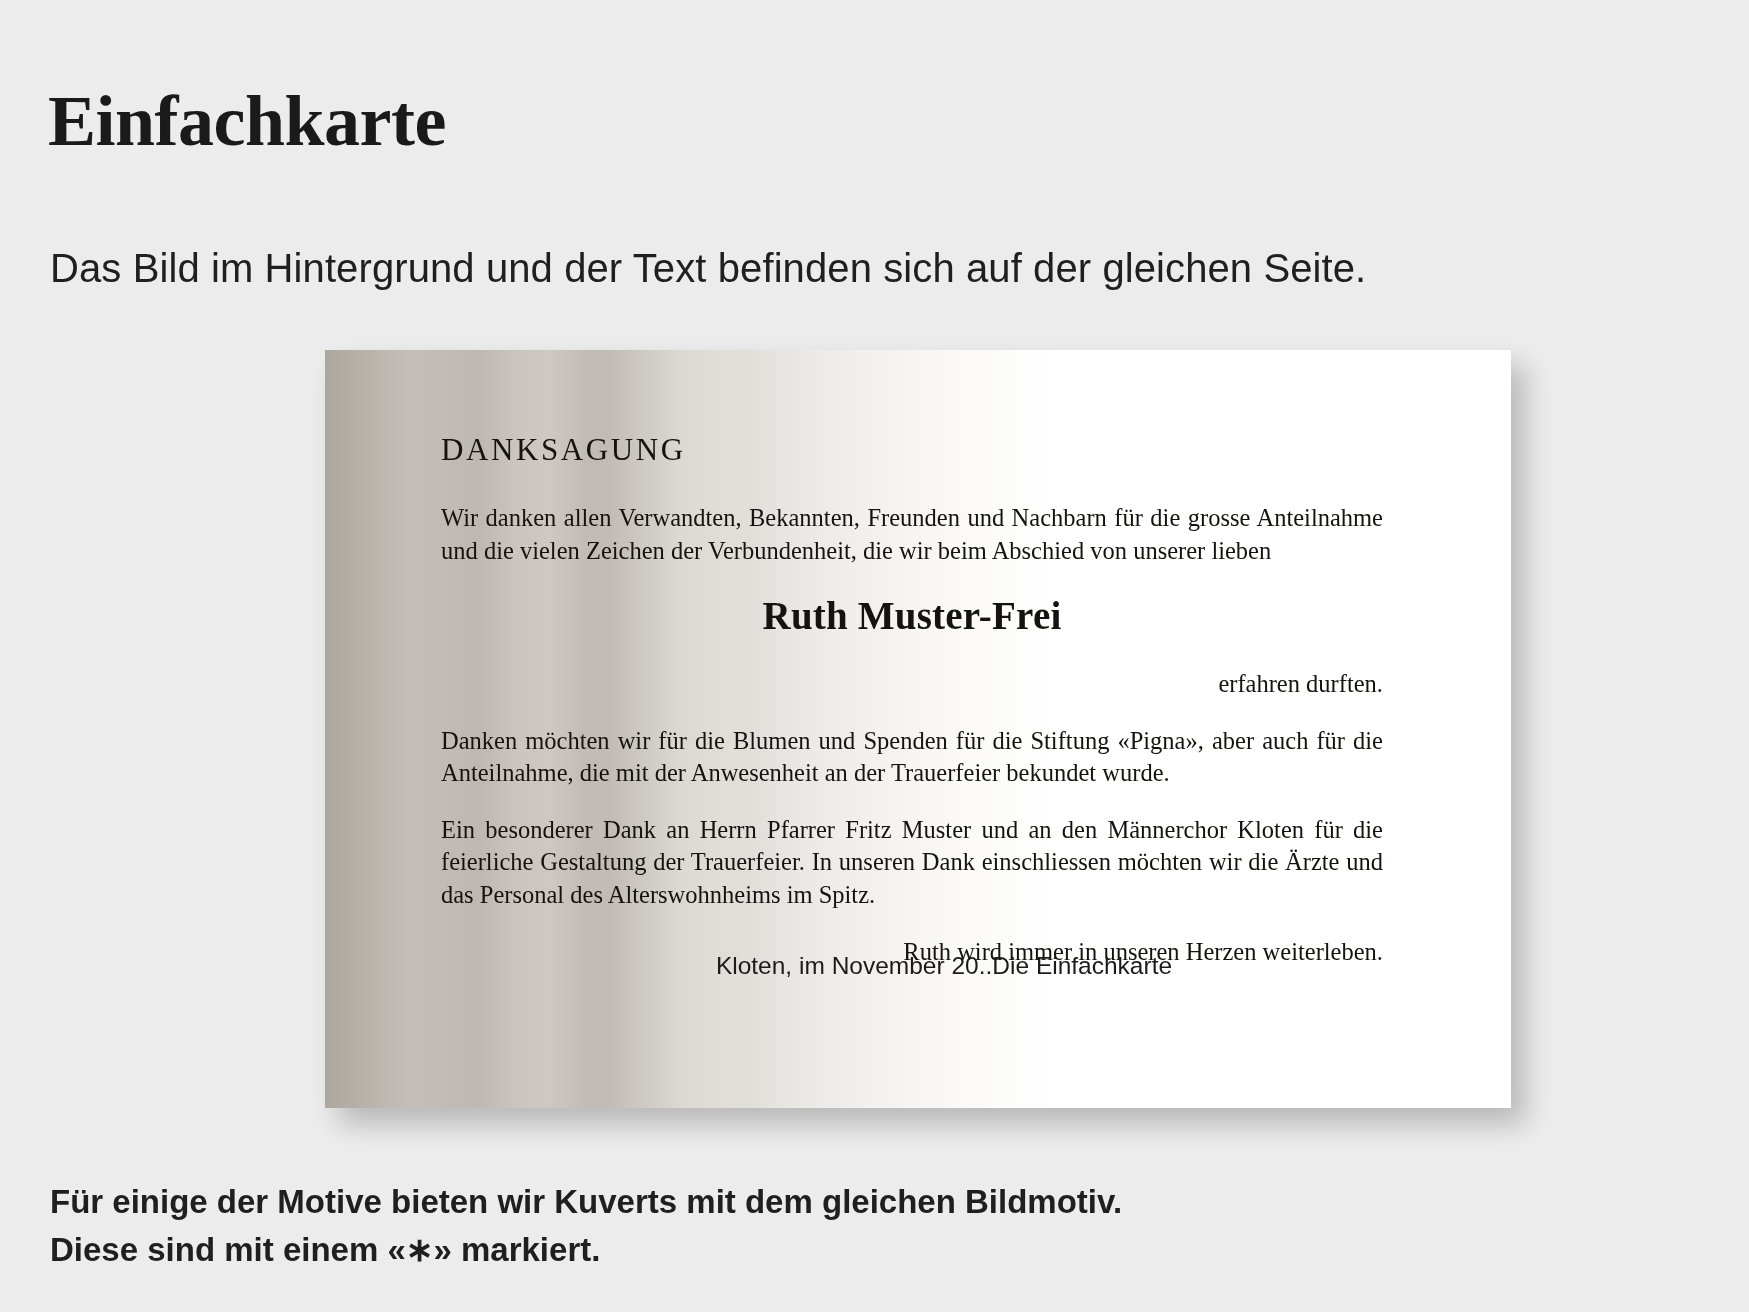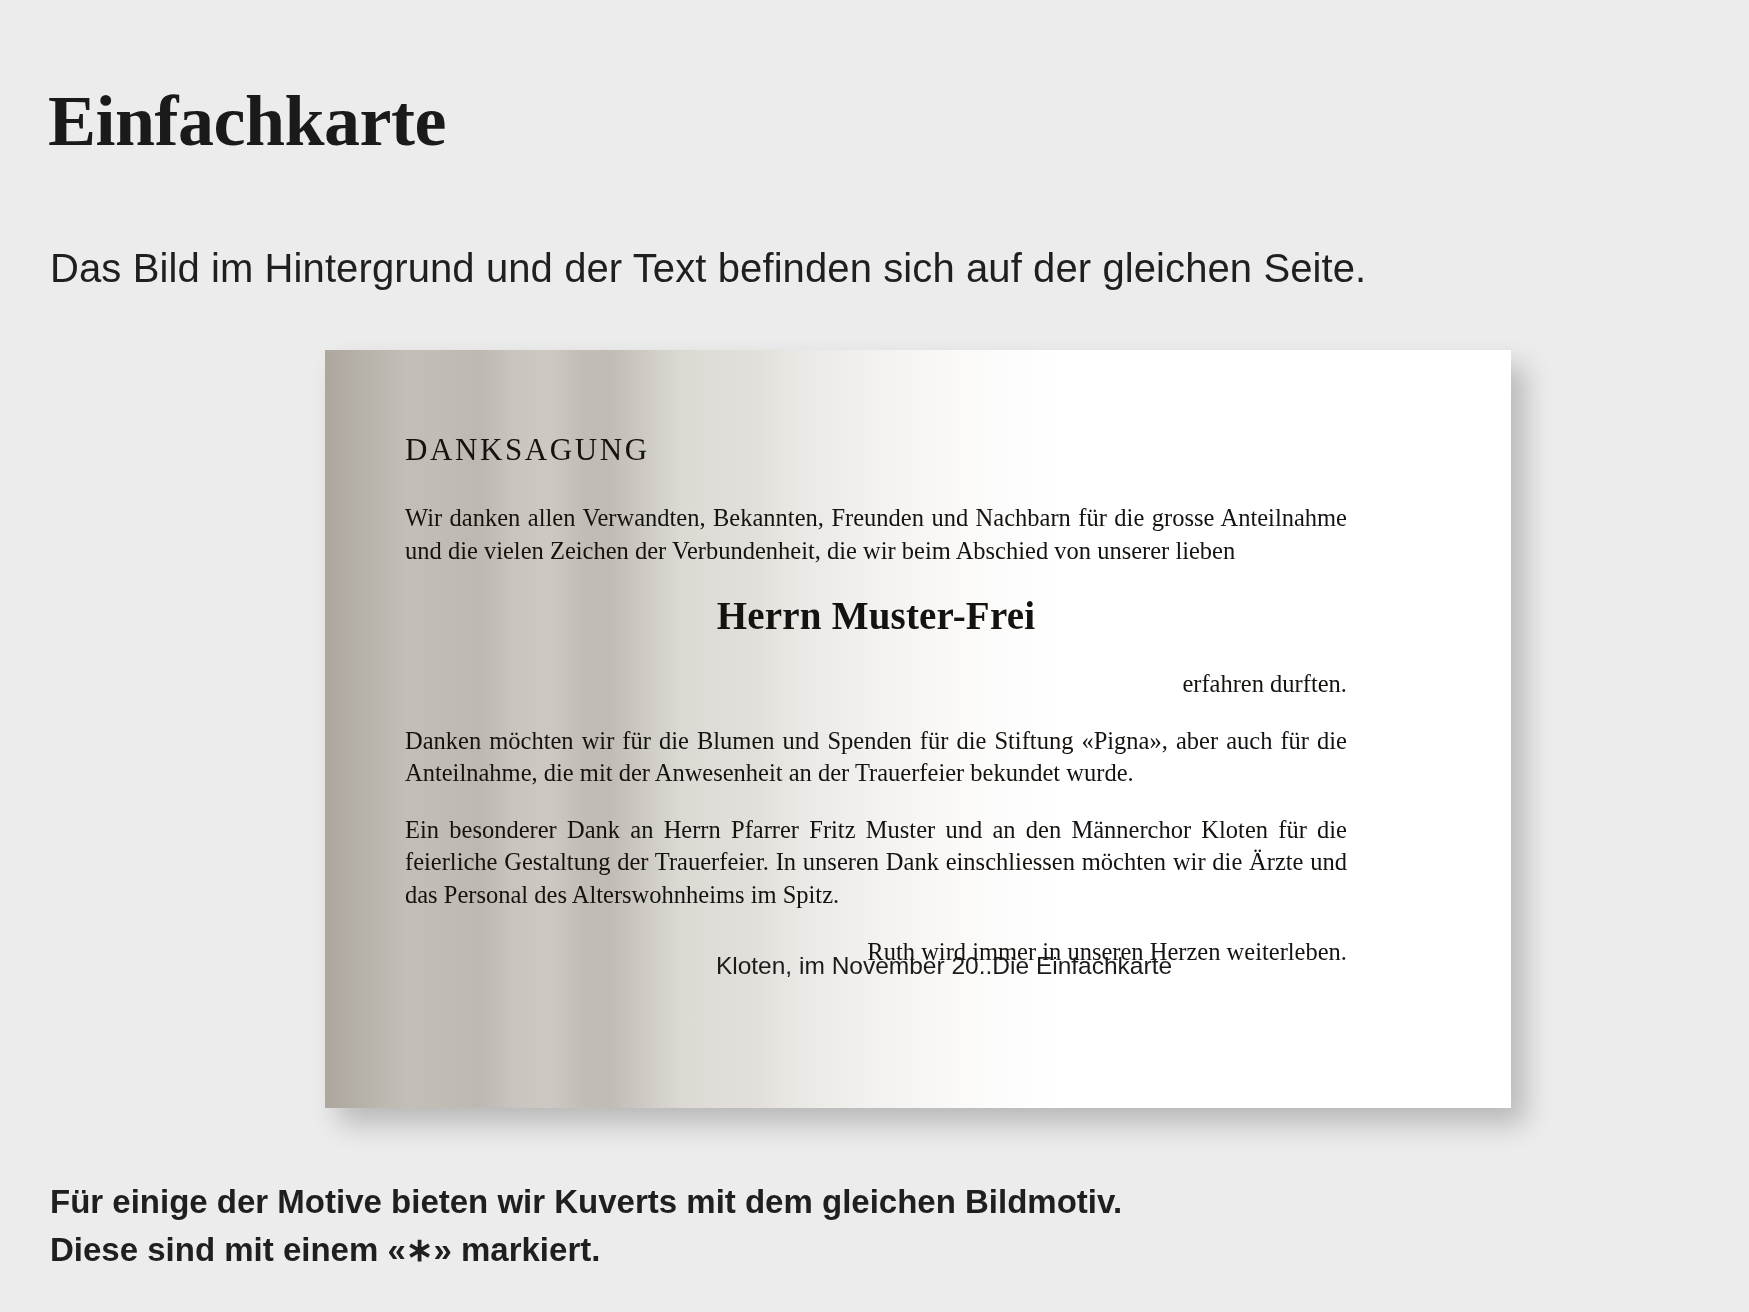--- a/index.html
+++ b/index.html
@@ -93,21 +93,21 @@
         rgba(200,196,189,0.02) 30%,
         rgba(140,135,126,0.08) 36%,
         rgba(255,255,255,0.0) 46%,
         rgba(255,255,255,0.0) 100%);
     pointer-events: none;
   }
 
   .card-inner {
     position: absolute;
     left: 0; top: 0; right: 0; bottom: 0;
-    padding: 82px 96px 0 80px;
+    padding: 82px 96px 0 116px;
     box-sizing: border-box;
     font-family: "Liberation Serif", serif;
     color: #15120f;
   }
 
   .danksagung {
     font-size: 31px;
     letter-spacing: 2.6px;
     margin: 0 0 34px 0;
     font-weight: 400;
@@ -165,21 +165,21 @@
   <p class="subtitle">Das Bild im Hintergrund und der Text befinden sich auf der gleichen Seite.</p>
 
   <div class="card-wrap">
     <div class="card">
       <div class="card-inner">
 
         <div class="danksagung">DANKSAGUNG</div>
 
         <p class="para">Wir danken allen Verwandten, Bekannten, Freunden und Nachbarn für die grosse Anteilnahme und die vielen Zeichen der Verbundenheit, die wir beim Abschied von unserer lieben</p>
 
-        <div class="deceased-name">Herrn Muster-Frei</div>
+        <div class="deceased-name">Ruth Muster-Frei</div>
 
         <p class="para nojust">erfahren durften.</p>
 
         <p class="para">Danken möchten wir für die Blumen und Spenden für die Stiftung «Pigna», aber auch für die Anteilnahme, die mit der Anwesenheit an der Trauerfeier bekundet wurde.</p>
 
         <p class="para">Ein besonderer Dank an Herrn Pfarrer Fritz Muster und an den Männerchor Kloten für die feierliche Gestaltung der Trauerfeier. In unseren Dank einschliessen möchten wir die Ärzte und das Personal des Alterswohnheims im Spitz.</p>
 
         <p class="para nojust">Ruth wird immer in unseren Herzen weiterleben.</p>
 
       </div>

